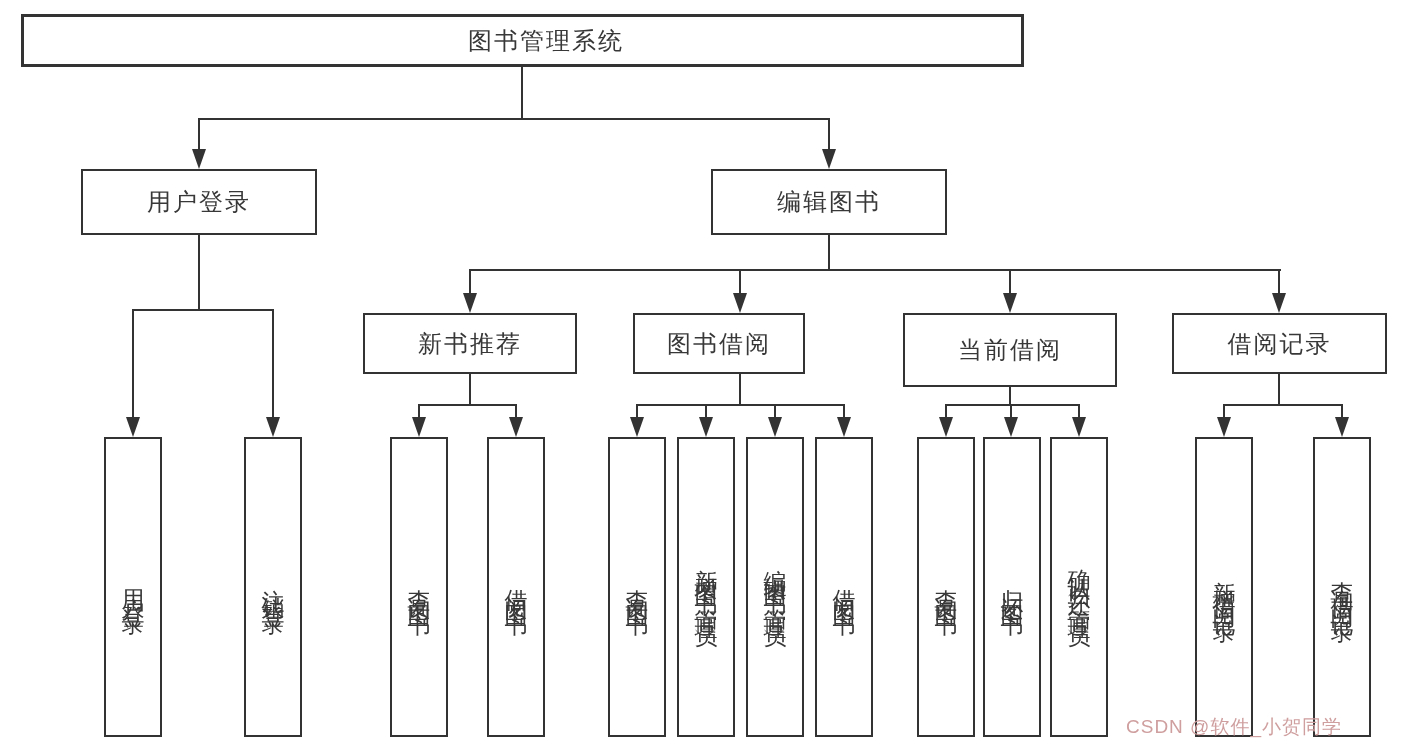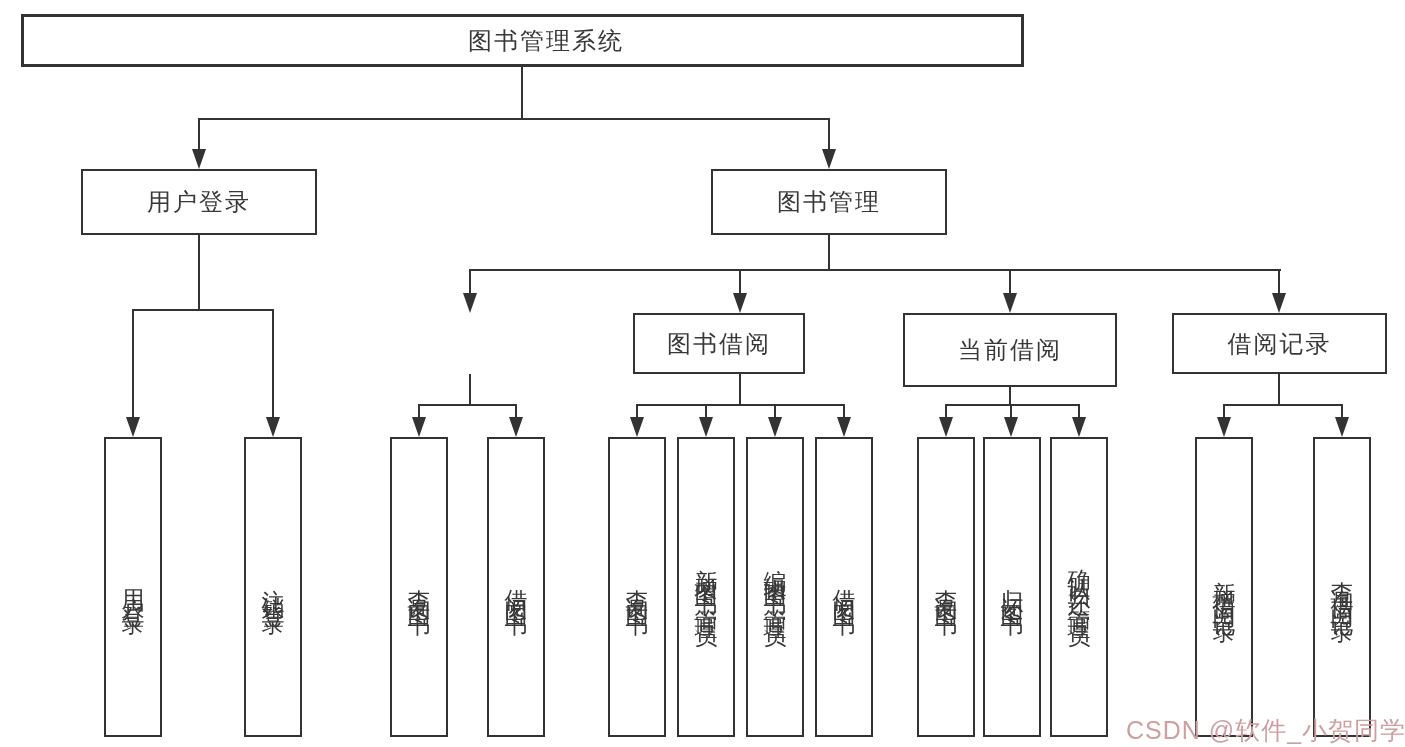--- a/index.html
+++ b/index.html
@@ -27,33 +27,34 @@
   }
   .line{position:absolute;background:var(--line);z-index:1;}
   .v{width:2px;} .h{height:2px;}
   .arrow{
     position:absolute;z-index:1;width:0;height:0;
     border-left:7px solid transparent;border-right:7px solid transparent;
     border-top:20px solid var(--line);
   }
   .watermark{
     position:absolute;z-index:5;left:1126px;top:714px;
-    font-size:25px;letter-spacing:1px;color:var(--watermark);white-space:nowrap;
+    font-size:19px;letter-spacing:1px;color:var(--watermark);white-space:nowrap;
   }
 </style>
 </head>
 <body>
 
 <div class="stage">
 
   <div class="box root" style="left:21px;top:14px;width:1003px;height:53px">图书管理系统</div>
 
   <div class="box" style="left:81px;top:169px;width:236px;height:66px">用户登录</div>
-  <div class="box" style="left:711px;top:169px;width:236px;height:66px">图书管理</div>
+  <div class="box" style="left:711px;top:169px;width:236px;height:66px">编辑图书</div>
 
+  <div class="box" style="left:363px;top:313px;width:214px;height:61px">新书推荐</div>
   <div class="box" style="left:633px;top:313px;width:172px;height:61px">图书借阅</div>
   <div class="box" style="left:903px;top:313px;width:214px;height:74px">当前借阅</div>
   <div class="box" style="left:1172px;top:313px;width:215px;height:61px">借阅记录</div>
 
   <div class="box leaf" style="left:104px">用户登录</div>
   <div class="box leaf" style="left:244px">注销登录</div>
 
   <div class="box leaf" style="left:390px">查询图书</div>
   <div class="box leaf" style="left:487px">借阅图书</div>
 

